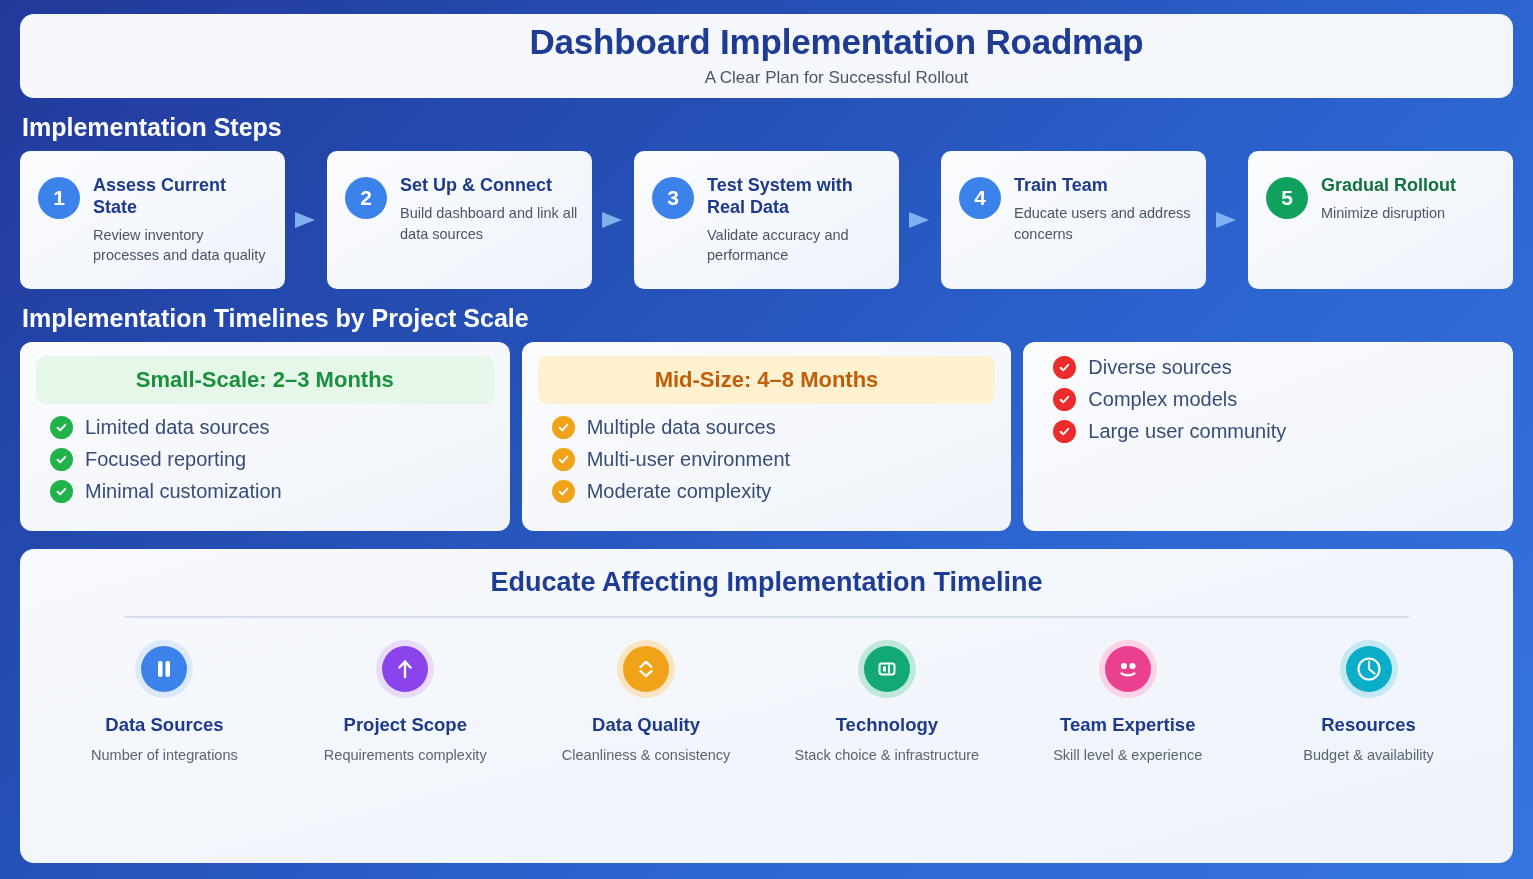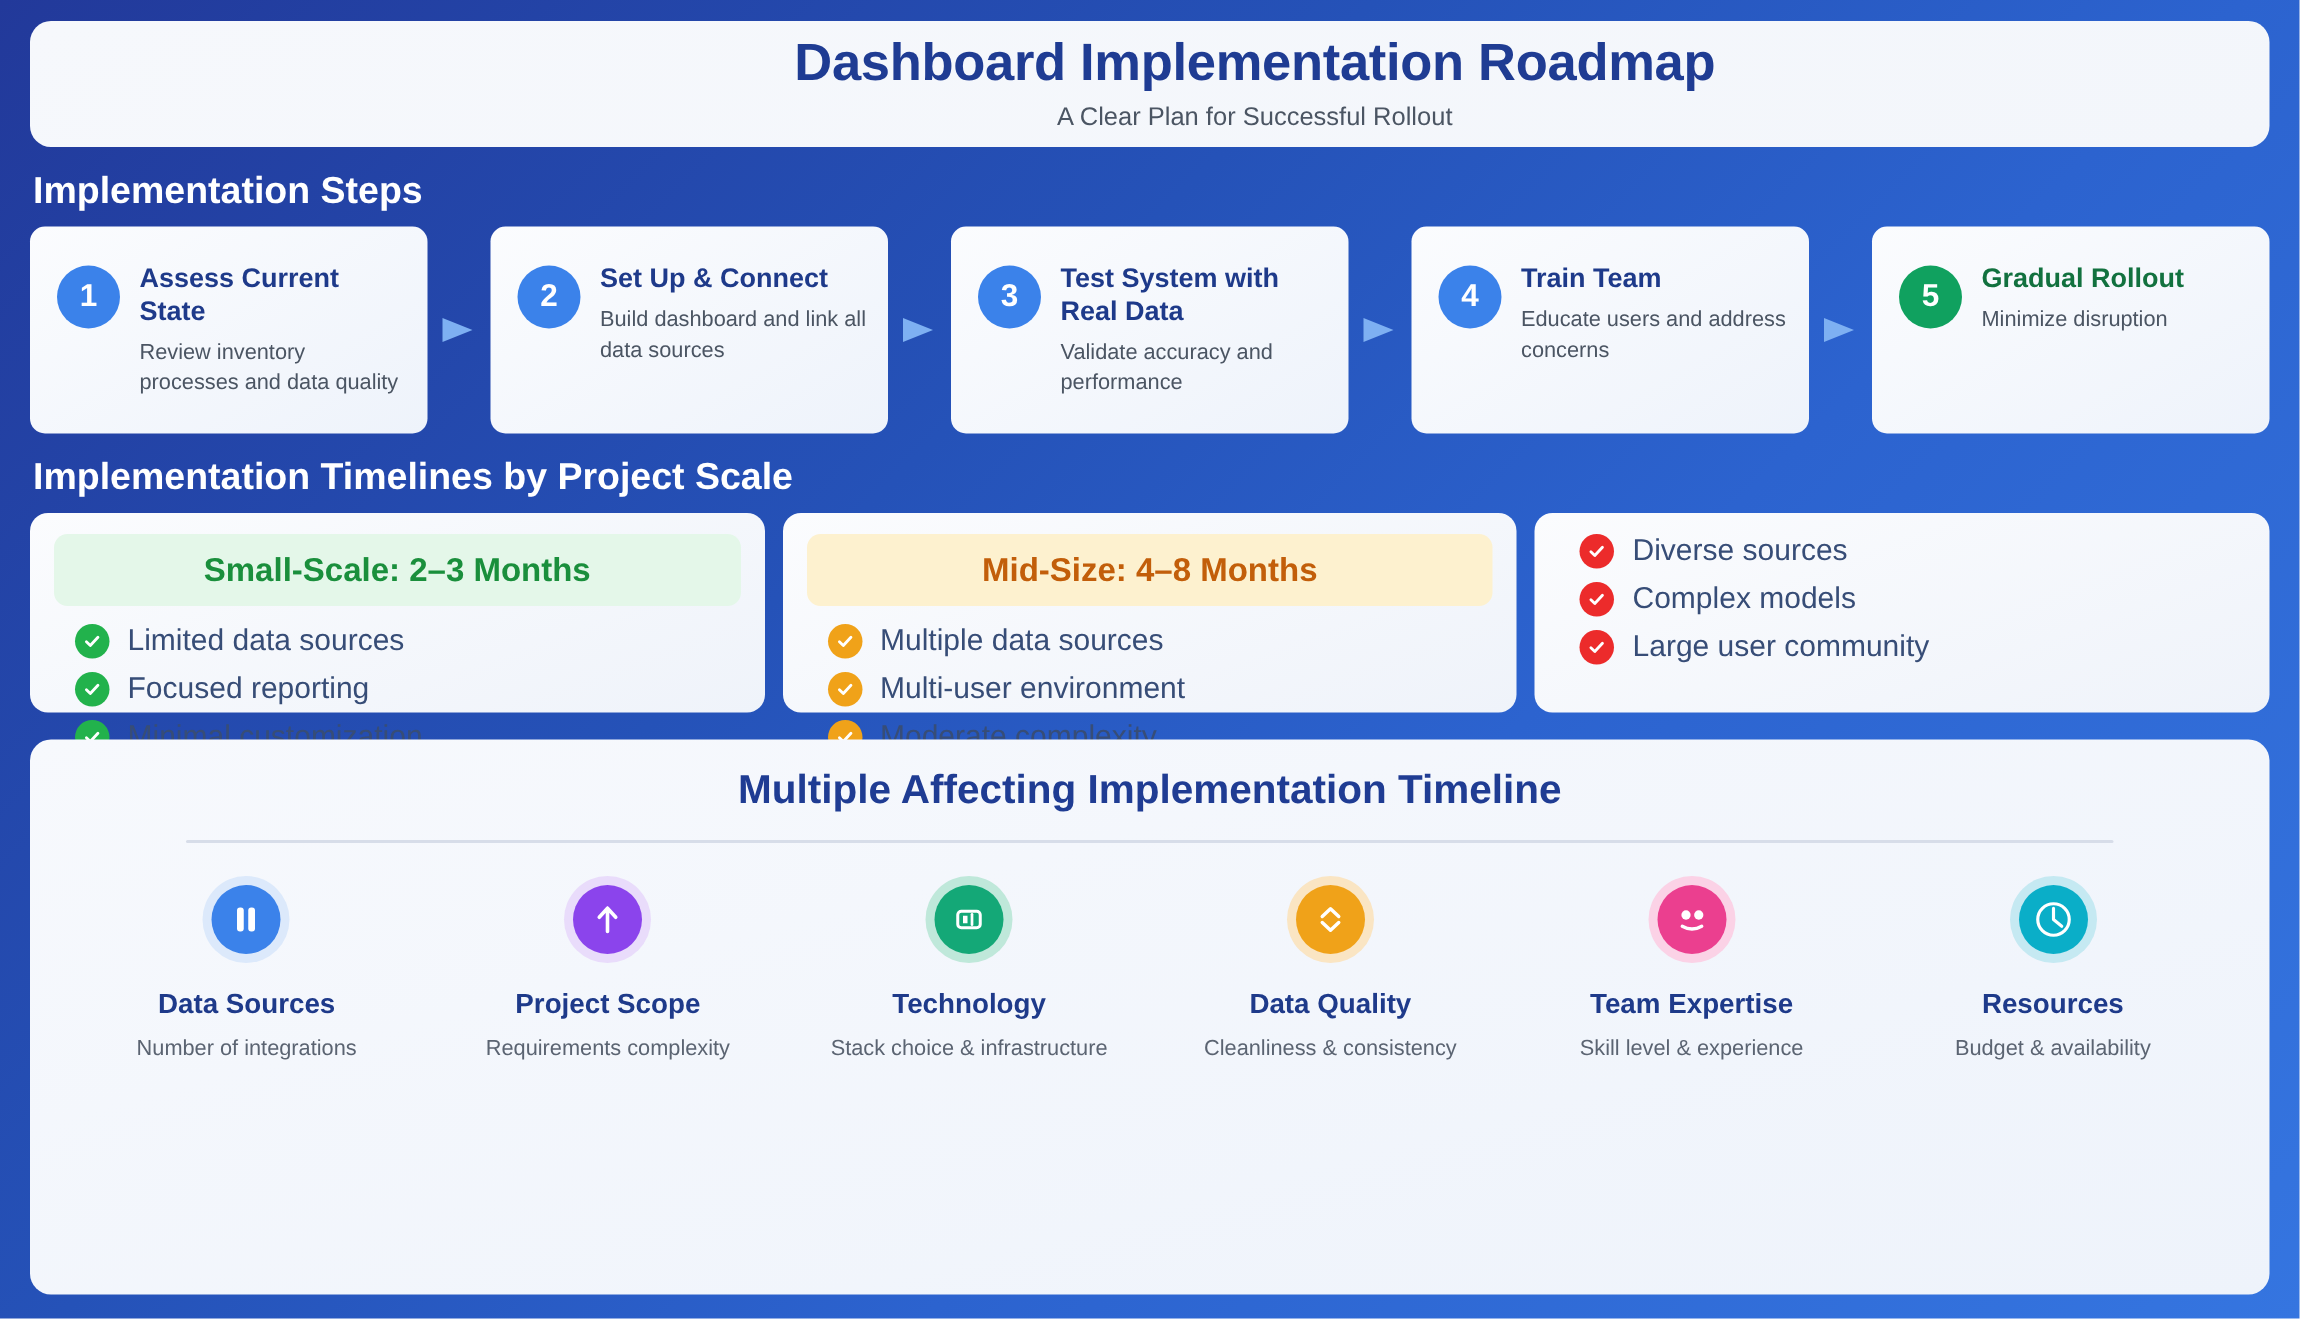--- a/index.html
+++ b/index.html
@@ -61,21 +61,21 @@
   }
   .step-title.green { color: #12713f; }
   .step-desc { font-size: 14.5px; color: #4b5563; line-height: 1.42; }
   .step-arrow {
     flex: none; width: 42px;
     display: flex; align-items: center; justify-content: center;
   }
   .step-arrow svg { display: block; }
 
   
-  .timeline-row { display: flex; flex: none; height: 133px; }
+  .timeline-row { display: flex; flex: none; height: 189px; }
   .timeline-card {
     background: linear-gradient(160deg, #fbfcfe 0%, #eff3fa 100%);
     border-radius: 12px;
     flex: 1 1 0; min-width: 0;
     padding: 14px 16px 0 16px;
     display: flex; flex-direction: column;
   }
   .timeline-gap { width: 12px; flex: none; }
   .timeline-badge {
     border-radius: 9px; text-align: center;
@@ -282,21 +282,21 @@
           <svg width="13" height="13" viewBox="0 0 13 13">
             <path d="M2.6 6.8 L5.2 9.3 L10.3 3.8" stroke="white" stroke-width="1.9" fill="none" stroke-linecap="round" stroke-linejoin="round"></path>
           </svg>
         </span>
         <span>Large user community</span>
       </div>
     </div>
   </div>
 
 <div class="factors-card">
-  <div class="factors-title">Multiple Affecting Implementation Timeline</div>
+  <div class="factors-title">Educate Affecting Implementation Timeline</div>
   <div class="factors-divider"></div>
   <div class="factors-grid" id="factors-grid">
       <div class="factor">
         <div class="factor-icon-ring" style="background: rgb(220, 233, 251);">
           <div class="factor-icon-core" style="background: rgb(59, 130, 234);">
             <svg width="26" height="26" viewBox="0 0 26 26">
               <rect x="7" y="5" width="4.5" height="16" rx="2" fill="white"></rect>
               <rect x="14.5" y="5" width="4.5" height="16" rx="2" fill="white"></rect>
             </svg>
           </div>
@@ -307,47 +307,47 @@
       <div class="factor">
         <div class="factor-icon-ring" style="background: rgb(233, 220, 251);">
           <div class="factor-icon-core" style="background: rgb(139, 68, 236);">
             <svg width="26" height="26" viewBox="0 0 26 26">
               <path d="M13 21 V6 M13 5.5 L7.5 11.5 M13 5.5 L18.5 11.5" stroke="white" stroke-width="2.4" fill="none" stroke-linecap="round" stroke-linejoin="round"></path>
             </svg>
           </div>
         </div>
         <div class="factor-name">Project Scope</div>
         <div class="factor-desc">Requirements complexity</div>
+      </div>
+      <div class="factor">
+        <div class="factor-icon-ring" style="background: rgb(250, 229, 195);">
+          <div class="factor-icon-core" style="background: rgb(240, 162, 25);">
+            <svg width="26" height="26" viewBox="0 0 26 26">
+              <path d="M7.5 11 L13 5.8 L18.5 11" stroke="white" stroke-width="2.3" fill="none" stroke-linecap="round" stroke-linejoin="round"></path>
+              <path d="M7.5 15 L13 20.2 L18.5 15" stroke="white" stroke-width="2.3" fill="none" stroke-linecap="round" stroke-linejoin="round"></path>
+            </svg>
+          </div>
+        </div>
+        <div class="factor-name">Data Quality</div>
+        <div class="factor-desc">Cleanliness &amp; consistency</div>
       </div>
       <div class="factor">
         <div class="factor-icon-ring" style="background: rgb(191, 232, 218);">
           <div class="factor-icon-core" style="background: rgb(20, 168, 119);">
             <svg width="26" height="26" viewBox="0 0 26 26">
               <rect x="5.5" y="7.5" width="15" height="11" rx="2.4" stroke="white" stroke-width="2" fill="none"></rect>
               <rect x="9" y="10.5" width="3" height="5" fill="white"></rect>
               <path d="M15 9.5 V16.5" stroke="white" stroke-width="1.8" stroke-linecap="round"></path>
             </svg>
           </div>
         </div>
         <div class="factor-name">Technology</div>
         <div class="factor-desc">Stack choice &amp; infrastructure</div>
       </div>
       <div class="factor">
-        <div class="factor-icon-ring" style="background: rgb(250, 229, 195);">
-          <div class="factor-icon-core" style="background: rgb(240, 162, 25);">
-            <svg width="26" height="26" viewBox="0 0 26 26">
-              <path d="M7.5 11 L13 5.8 L18.5 11" stroke="white" stroke-width="2.3" fill="none" stroke-linecap="round" stroke-linejoin="round"></path>
-              <path d="M7.5 15 L13 20.2 L18.5 15" stroke="white" stroke-width="2.3" fill="none" stroke-linecap="round" stroke-linejoin="round"></path>
-            </svg>
-          </div>
-        </div>
-        <div class="factor-name">Data Quality</div>
-        <div class="factor-desc">Cleanliness &amp; consistency</div>
-      </div>
-      <div class="factor">
         <div class="factor-icon-ring" style="background: rgb(251, 210, 230);">
           <div class="factor-icon-core" style="background: rgb(235, 63, 143);">
             <svg width="30" height="30" viewBox="0 0 30 30">
               <circle cx="11" cy="12" r="3.1" fill="white"></circle>
               <circle cx="19.5" cy="12" r="3.1" fill="white"></circle>
               <path d="M8.5 19.5 Q15 23.2 21.5 19.5" stroke="white" stroke-width="2.2" fill="none" stroke-linecap="round"></path>
             </svg>
           </div>
         </div>
         <div class="factor-name">Team Expertise</div>

